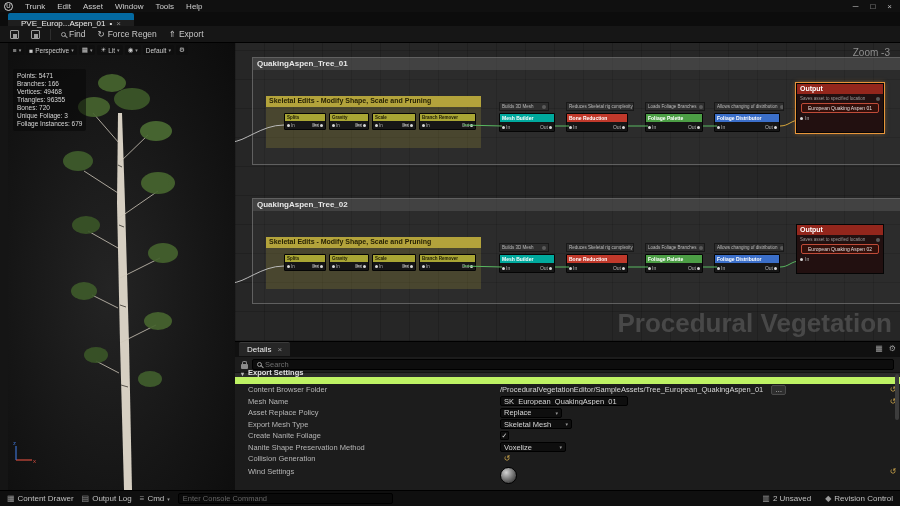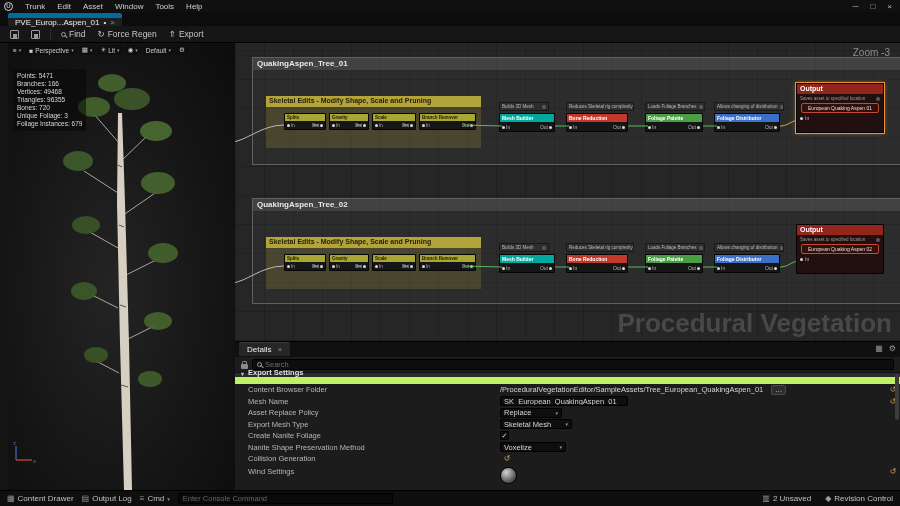--- a/index.html
+++ b/index.html
@@ -4,21 +4,21 @@
 <style>
 *{margin:0;padding:0;box-sizing:border-box;font-family:"Liberation Sans",sans-serif}
 html,body{width:900px;height:506px;overflow:hidden;background:#151515;color:#c8c8c8}
 em{font-style:normal}
 
 .menubar{height:12px;display:flex;align-items:center;background:#101010;font-size:8px;padding:0 4px}
 .logo{width:9px;height:9px;border:1px solid #d5d5d5;border-radius:50%;font-size:6px;color:#eee;display:flex;align-items:center;justify-content:center;margin-right:6px;flex:0 0 auto}
 .menu-item{padding:0 6px;color:#cfcfcf}
 .win-btns{margin-left:auto;display:flex;gap:12px;font-size:8px;color:#bbb;padding-right:4px}
 .tabbar{height:14px;background:#0c0c0c;display:flex;align-items:flex-end}
-.tab{height:13px;background:#1e1e1e;display:flex;align-items:flex-start;font-size:8px;color:#ececec;padding:0 7px;gap:4px;margin-left:8px;border-top:5px solid #0369a1;border-radius:2px 2px 0 0}
+.tab{height:13px;background:#1e1e1e;display:flex;align-items:center;font-size:8px;color:#ececec;padding:0 13px;gap:4px;margin-left:8px;border-top:7px solid #0369a1;border-radius:2px 2px 0 0}
 .tab .close{color:#8a8a8a}
 .toolbar{height:17px;background:#161616;display:flex;align-items:center;font-size:8.5px;color:#c8c8c8;gap:2px;padding:0 5px;border-bottom:1px solid #000}
 .tbtn{display:flex;align-items:center;gap:3px;padding:2px 5px}
 .sep{width:1px;height:11px;background:#2d2d2d;margin:0 3px}
 .fico{width:9px;height:9px;border:1px solid #9a9a9a;border-radius:1px;position:relative}
 .fico::after{content:"";position:absolute;left:2px;top:3px;width:4px;height:4px;background:#9a9a9a}
 .mag{width:5px;height:5px;border:1px solid #9a9a9a;border-radius:50%;position:relative;flex:0 0 auto}
 .mag::after{content:"";position:absolute;width:4px;height:1px;background:#9a9a9a;transform:rotate(45deg);right:-3px;bottom:-1px}
 
 .main{display:flex;height:447px}

